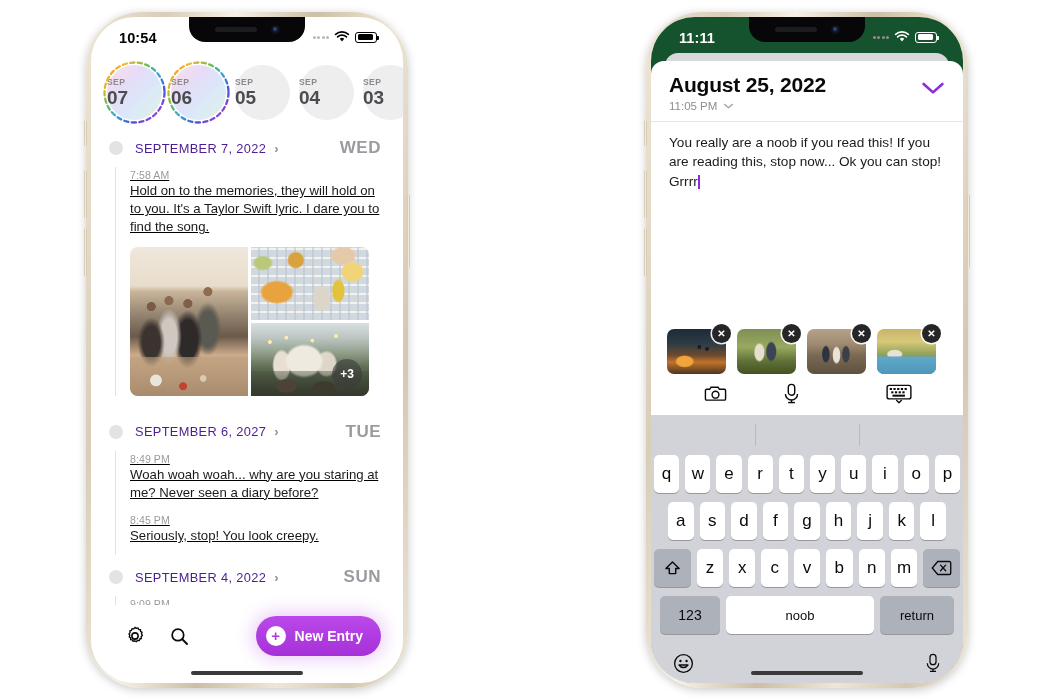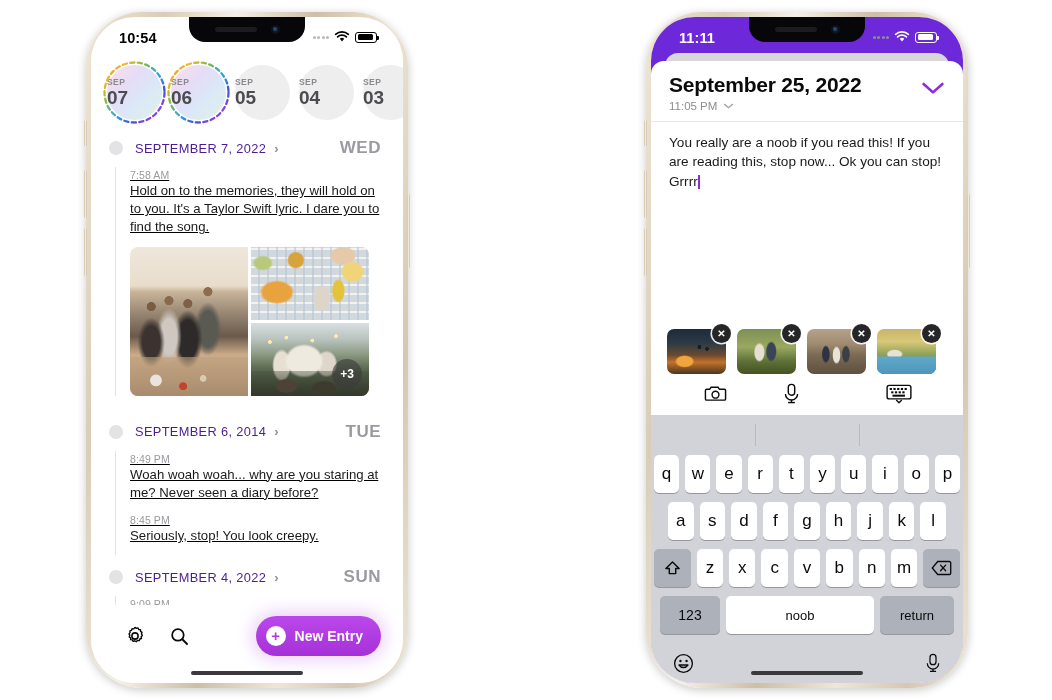--- a/index.html
+++ b/index.html
@@ -253,21 +253,21 @@
     padding-bottom: 1px;
   }
   .home-ind {
     position: absolute; bottom: 8px; left: 50%;
     transform: translateX(-50%);
     width: 112px; height: 4.5px; border-radius: 3px;
     background: #3a3a3c; z-index: 25;
   }
 
   
-  .sheet-stack { position: absolute; inset: 0; background: #6d28d9; }
+  .sheet-stack { position: absolute; inset: 0; background: #14532d; }
   .sheet-back {
     position: absolute; top: 36px; left: 14px; right: 14px; bottom: 0;
     background: #d7d7dc; border-radius: 13px 13px 0 0;
   }
   .sheet {
     position: absolute; top: 44px; left: 0; right: 0; bottom: 0;
     background: #fff; border-radius: 13px 13px 0 0;
     display: flex; flex-direction: column;
   }
   .sheet-head { padding: 12px 18px 9px 18px; position: relative; }
@@ -455,21 +455,21 @@
               </div>
             <div class="cell">
               <div class="ph ph3"></div>
               <div class="more-badge">+3</div>
             </div>
           </div>
         </div>
 
         <div class="day-head">
           <span class="day-dot"></span>
-          <span class="day-title">SEPTEMBER 6, 2014</span>
+          <span class="day-title">SEPTEMBER 6, 2027</span>
           <span class="day-chev">›</span>
           <span class="day-dow">TUE</span>
         </div>
         <div class="entry">
           <div class="etime">8:49 PM</div>
           <div class="etext">Woah woah woah... why are you staring at me? Never seen a diary before?</div>
         </div>
         <div class="entry">
           <div class="etime">8:45 PM</div>
           <div class="etext">Seriously, stop! You look creepy.</div>
@@ -542,21 +542,21 @@
               <path d="M1.6 3.3 A9.6 9.6 0 0 1 14.4 3.3" stroke="#fff" stroke-width="1.7" fill="none" stroke-linecap="round"></path>
             </svg>
             <span class="batt">
                 <span></span>
               </span>
           </div>
         </div>
 
         <div class="sheet">
           <div class="sheet-head">
-            <div class="sheet-date">September 25, 2022</div>
+            <div class="sheet-date">August 25, 2022</div>
             <div class="sheet-time-row">
               <span class="sheet-time">11:05 PM</span>
               <svg class="svgi" width="11" height="8" viewBox="0 0 11 8">
                 <path d="M1.6 2.4 L5.5 5.8 L9.4 2.4" fill="none" stroke="#a8a8ad" stroke-width="1.4" stroke-linecap="round" stroke-linejoin="round"></path>
               </svg>
             </div>
             <div class="collapse-chev">
               <svg class="svgi" width="24" height="15" viewBox="0 0 24 15">
                 <path d="M2.6 3 L12 11.4 L21.4 3" fill="none" stroke="#8a2be2" stroke-width="2.6" stroke-linecap="round" stroke-linejoin="round"></path>
               </svg>

